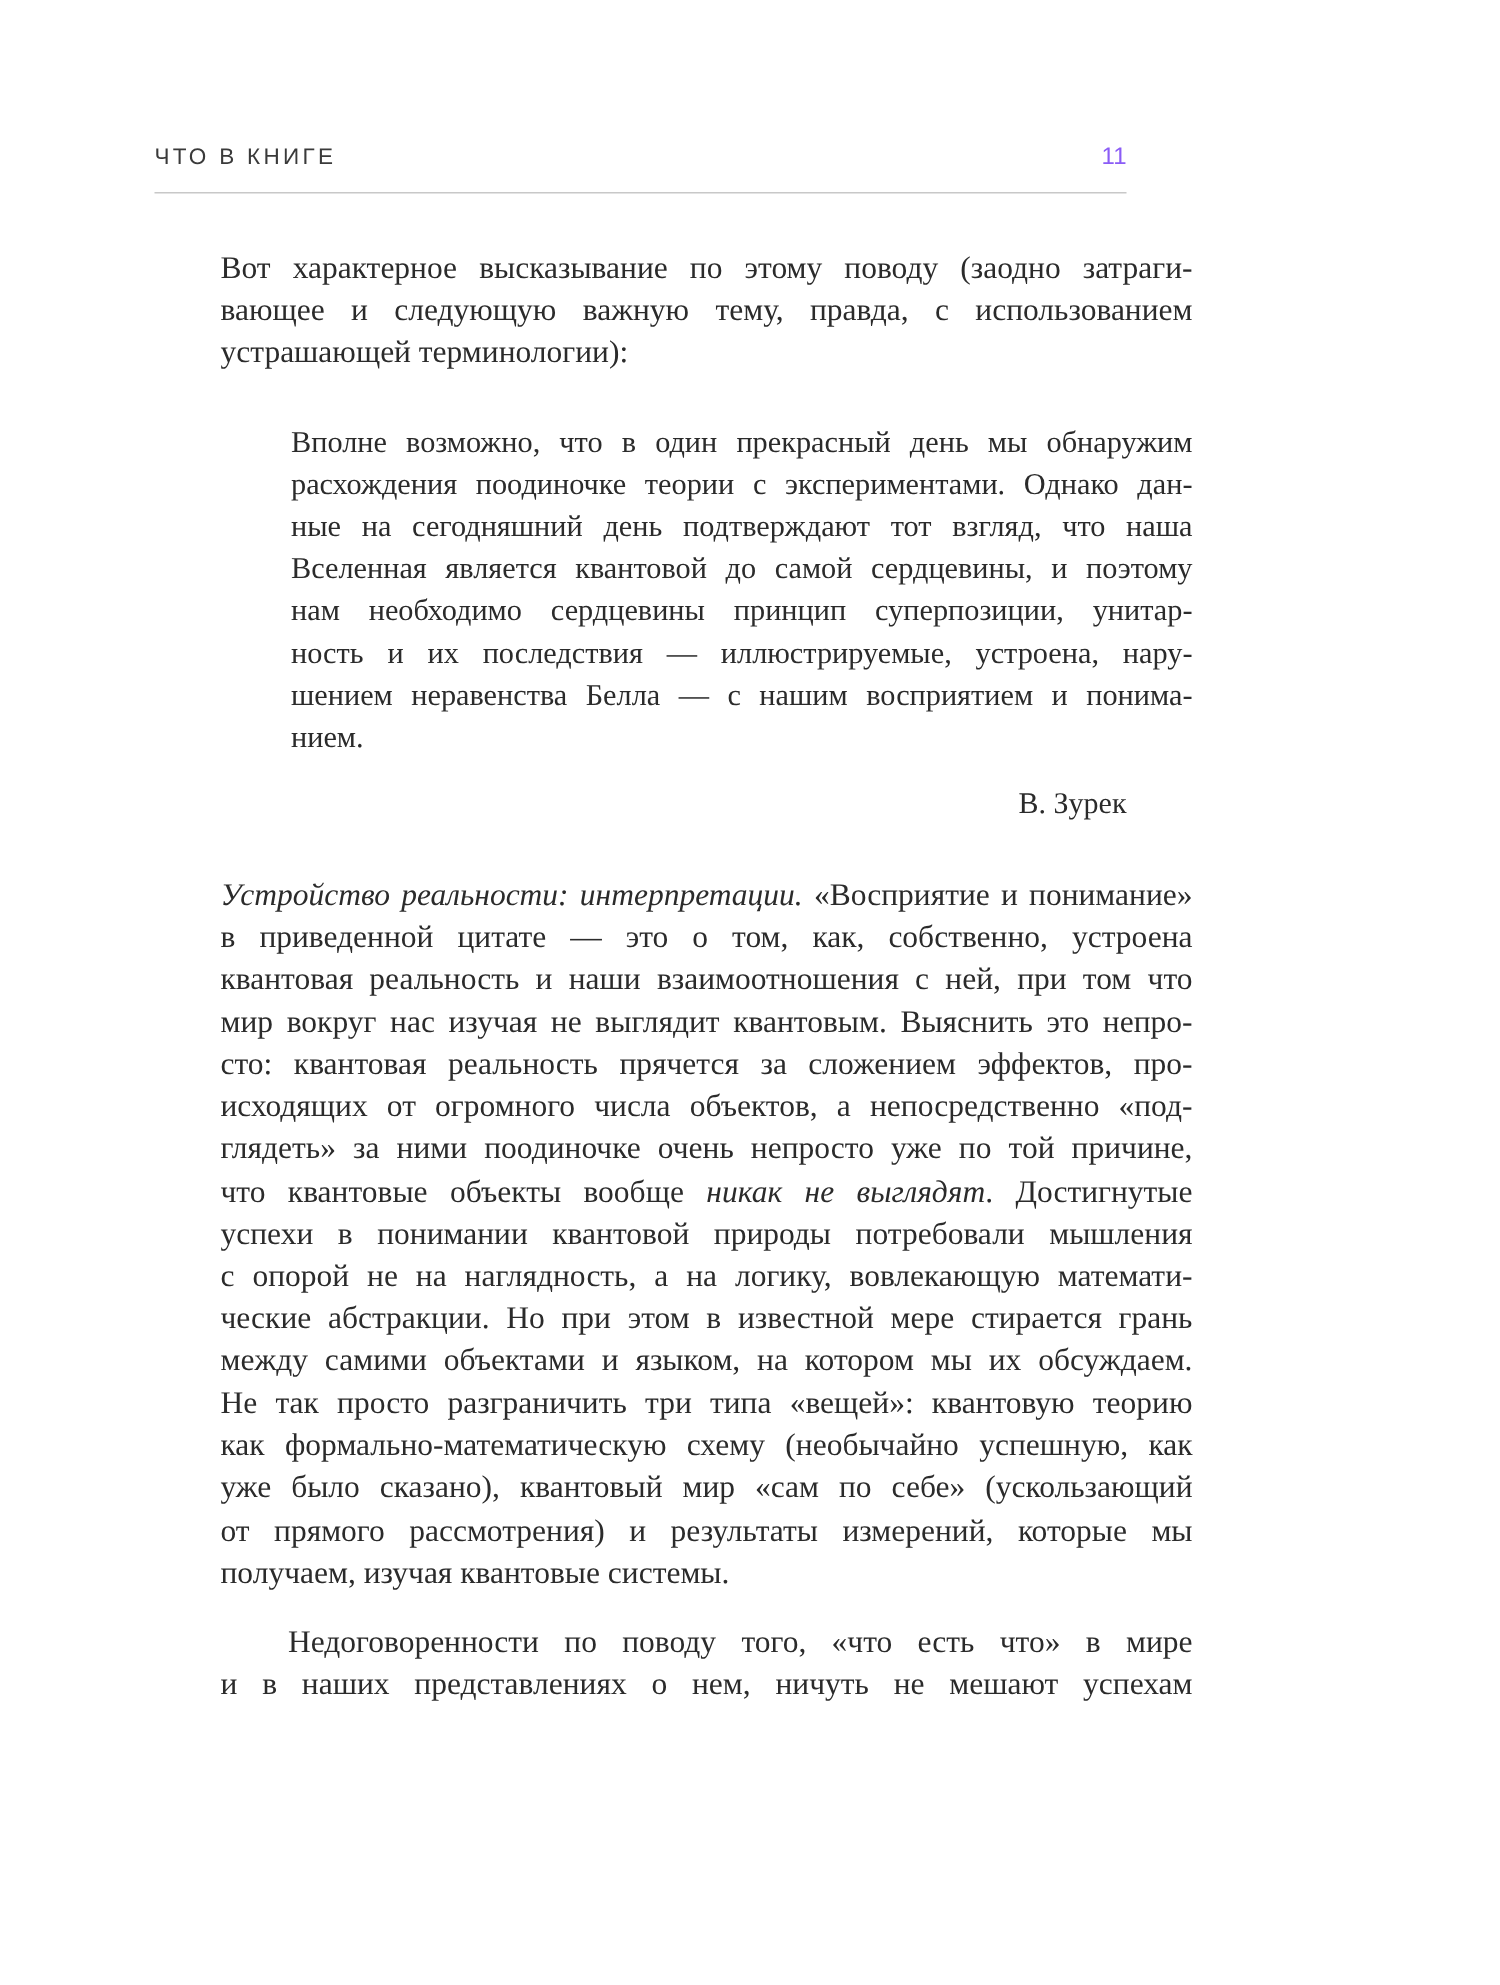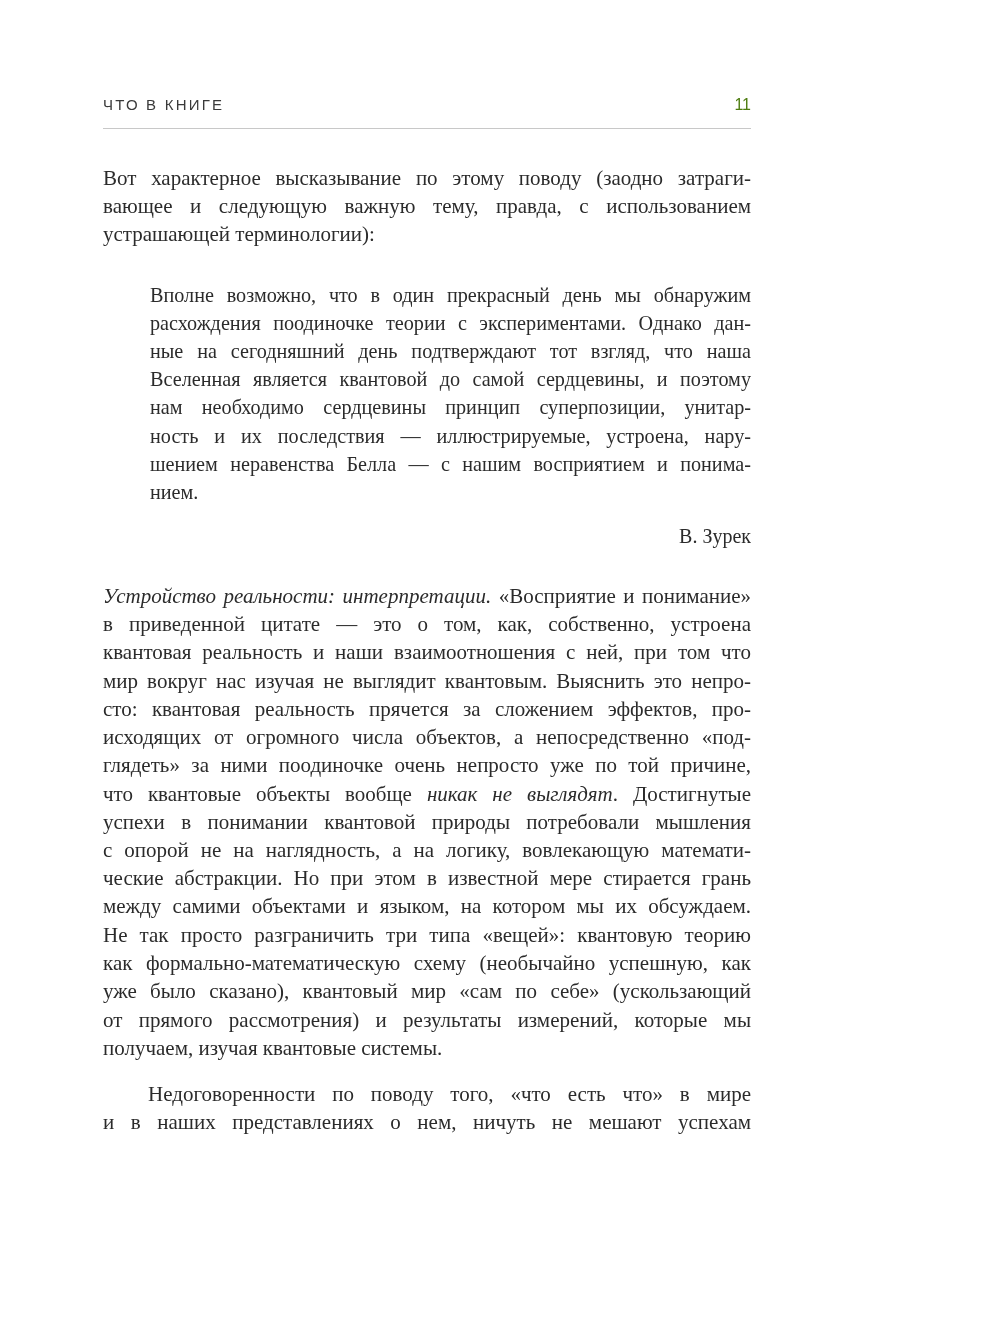--- a/index.html
+++ b/index.html
@@ -27,37 +27,38 @@
       letter-spacing: 2.2px;
       color: #3a3a3a;
       font-weight: normal;
     }
     .page-number {
       position: absolute;
       right: 0;
       top: 0;
       font-family: "Liberation Sans", "DejaVu Sans", sans-serif;
       font-size: 16px;
-      color: #4d7c0f;
+      color: #8b5cf6;
     }
     .header-rule {
       position: absolute;
       left: 103px;
       top: 128px;
       width: 648px;
       height: 0;
       border-top: 1px solid #c8c8c8;
     }
     .line {
       position: absolute;
       white-space: nowrap;
       font-size: 21px;
       line-height: 28px;
       text-align: justify;
       text-align-last: justify;
+      margin-left: 44px;
     }
     .line.last { text-align-last: left; }
     .body-line { left: 103px; width: 648px; }
     .quote-line { left: 150px; width: 601px; font-size: 20.2px; }
     .attribution {
       position: absolute;
       right: 249px;
       font-size: 20px;
       line-height: 28px;
     }

